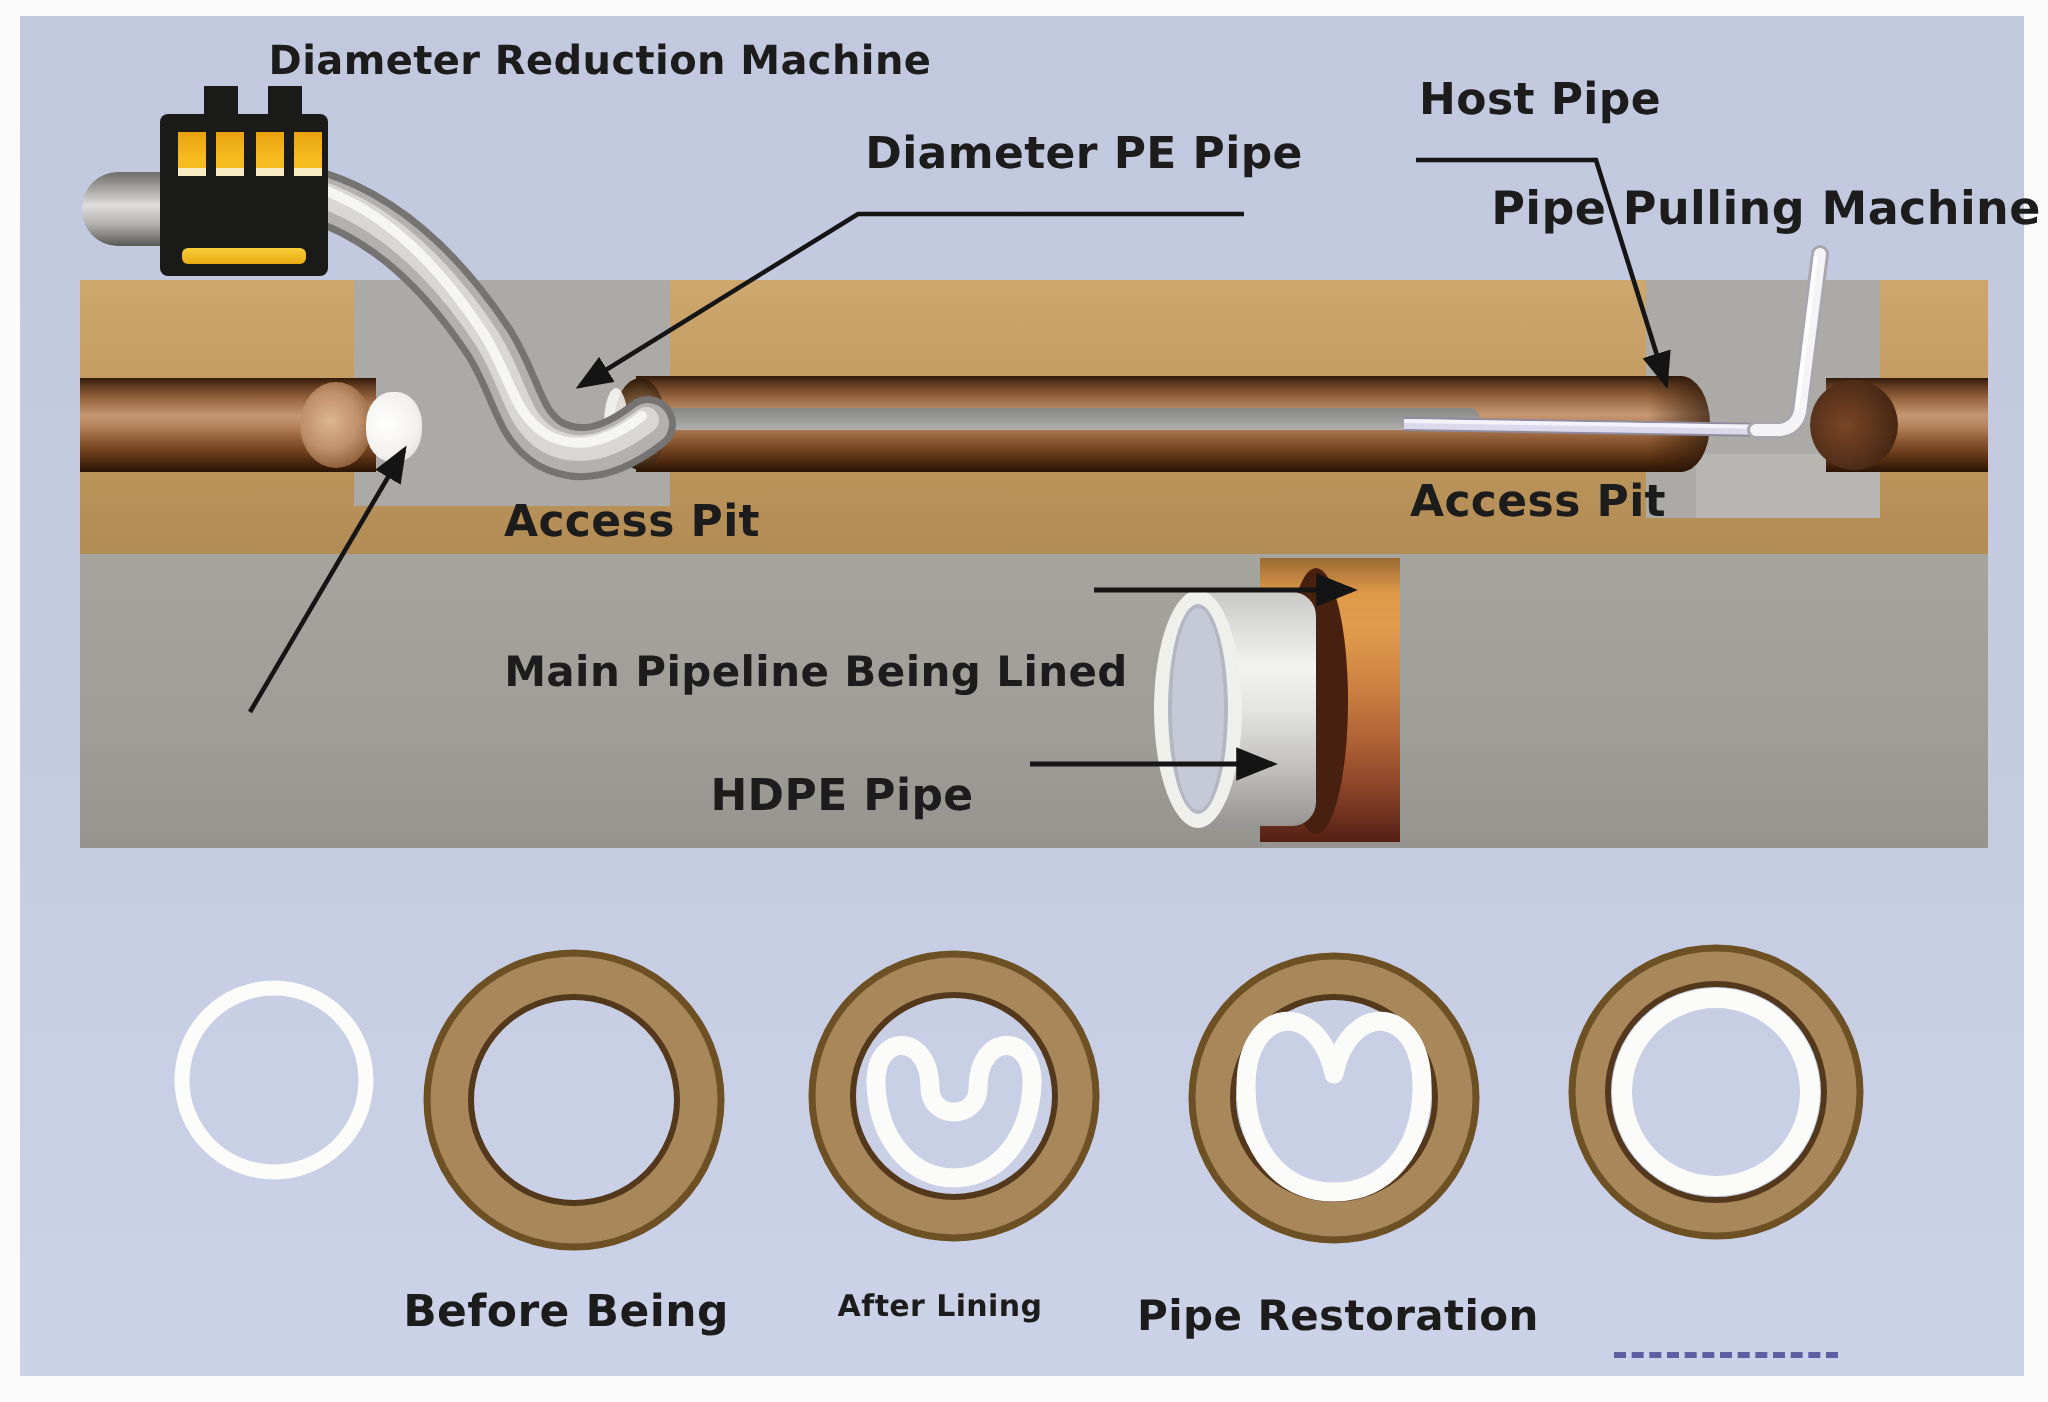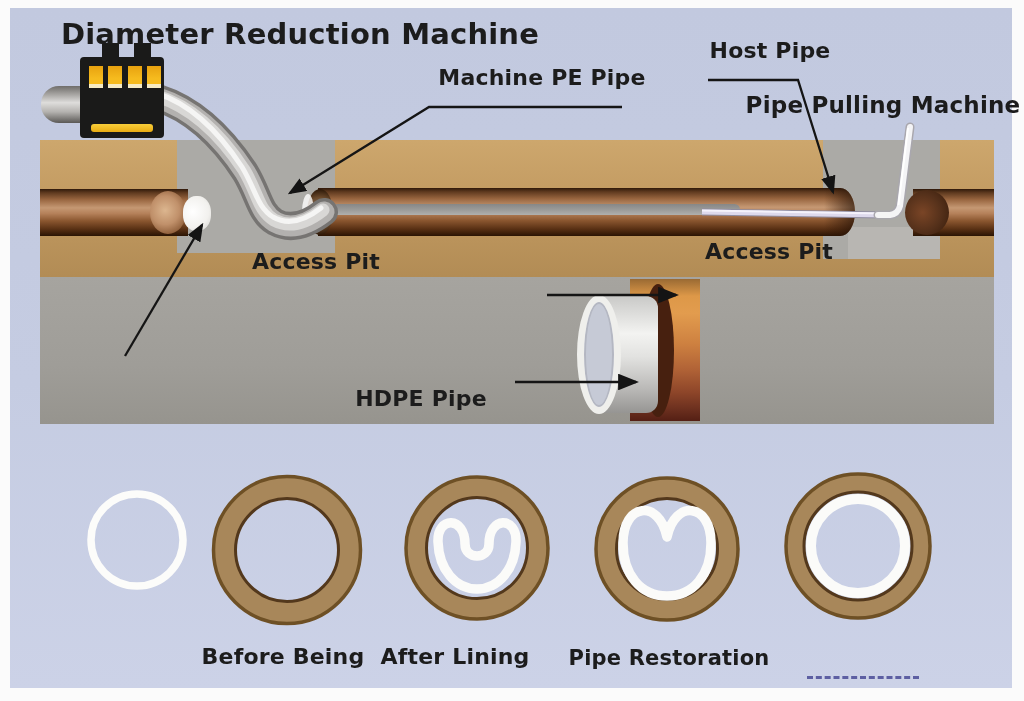--- a/index.html
+++ b/index.html
@@ -57,32 +57,32 @@
   .cyl-tube{left:600px;top:296px;width:58px;height:117px;border-radius:0 12px 12px 0;
       background:linear-gradient(180deg,#c9c9c7 0%,#f3f3f1 32%,#e2e2e0 52%,#bcbbb9 78%,#969593 100%);}
   .cyl-open{left:577px;top:295px;width:44px;height:119px;border-radius:50%;
       background:#c6cad6;border:7px solid #efefec;box-sizing:border-box;
       box-shadow:inset 0 0 0 2px #b4b7c2;}
   
   .overlay{left:0;top:0;width:1024px;height:701px;z-index:5;pointer-events:none;}
   
   .lbl{position:absolute;transform:translateX(-50%);font-weight:bold;color:#1c1c1c;
       white-space:nowrap;z-index:10;line-height:1.1;letter-spacing:.2px;}
-  .lbl-drm{left:300px;top:19px;font-size:29px;}
+  .lbl-drm{left:300px;top:19px;font-size:20px;}
   .lbl-dpp{left:542px;top:66px;font-size:22px;}
   .lbl-hp{left:770px;top:39px;font-size:22px;text-align:right;}
   .lbl-ppm{left:883px;top:93px;font-size:23px;}
   .lbl-gs{left:594px;top:154px;font-size:22px;}
   .lbl-apl{left:316px;top:250px;font-size:22px;}
   .lbl-apr{left:769px;top:240px;font-size:22px;}
   .lbl-mpl{left:408px;top:325px;font-size:21px;}
   .lbl-hdpe{left:421px;top:387px;font-size:22px;text-align:center;}
   .lbl-rpp{left:165px;top:362px;font-size:22px;}
   .lbl-before{left:283px;top:645px;font-size:22px;}
-  .lbl-after{left:455px;top:645px;font-size:22px;}
+  .lbl-after{left:470px;top:645px;font-size:15px;}
   .lbl-prest{left:669px;top:647px;font-size:21px;}
   .lbl-postrest{left:885px;top:647px;font-size:21px;}
   .dash-underline{left:807px;top:676px;width:112px;height:0;
       border-top:3px dashed #39398c;opacity:.75;z-index:10;}
 </style>
 </head>
 <body>
 
 <div class="scene">
   <div class="abs bg"></div>
@@ -172,25 +172,26 @@
     </g>
     <g transform="translate(858,546)">
       <circle r="63" fill="none" stroke="#a8875a" stroke-width="18"></circle>
       <circle r="72" fill="none" stroke="#6e5025" stroke-width="3.5"></circle>
       <circle r="54" fill="none" stroke="#53381c" stroke-width="3"></circle>
       <circle r="47" fill="none" stroke="#fbfbf9" stroke-width="10"></circle>
     </g>
   </svg>
 
   <div class="lbl lbl-drm">Diameter Reduction Machine</div>
-  <div class="lbl lbl-dpp">Machine PE Pipe</div>
+  <div class="lbl lbl-dpp">Diameter PE Pipe</div>
   <div class="lbl lbl-hp">Host Pipe</div>
   <div class="lbl lbl-ppm">Pipe Pulling Machine</div>
   <div class="lbl lbl-apl">Access Pit</div>
   <div class="lbl lbl-apr">Access Pit</div>
+  <div class="lbl lbl-mpl">Main Pipeline Being Lined</div>
   <div class="lbl lbl-hdpe">HDPE Pipe</div>
 
   <div class="lbl lbl-before">Before Being</div>
   <div class="lbl lbl-after">After Lining</div>
   <div class="lbl lbl-prest">Pipe Restoration</div>
 
   <div class="abs dash-underline"></div>
 </div>
 
 </body></html>

